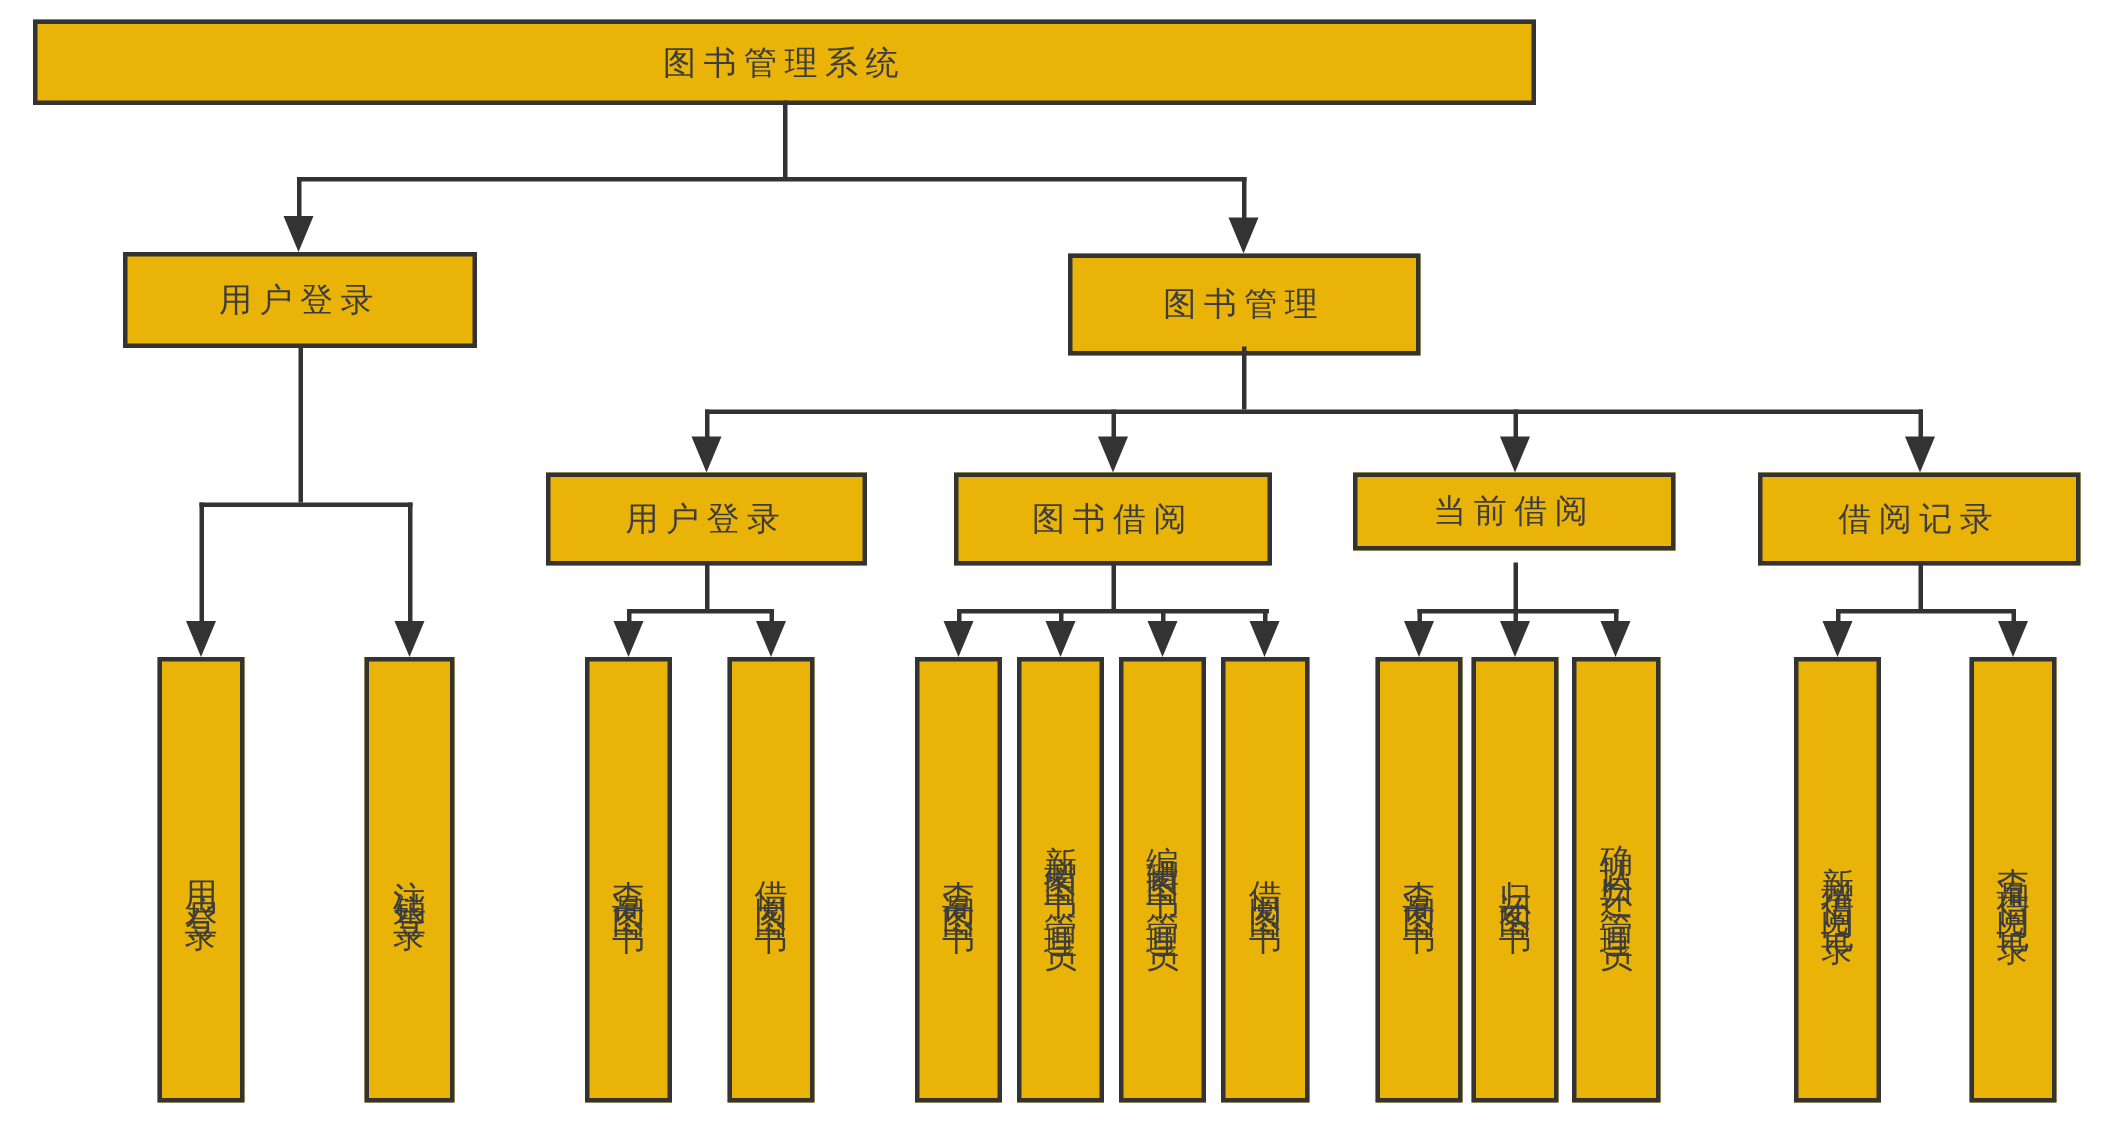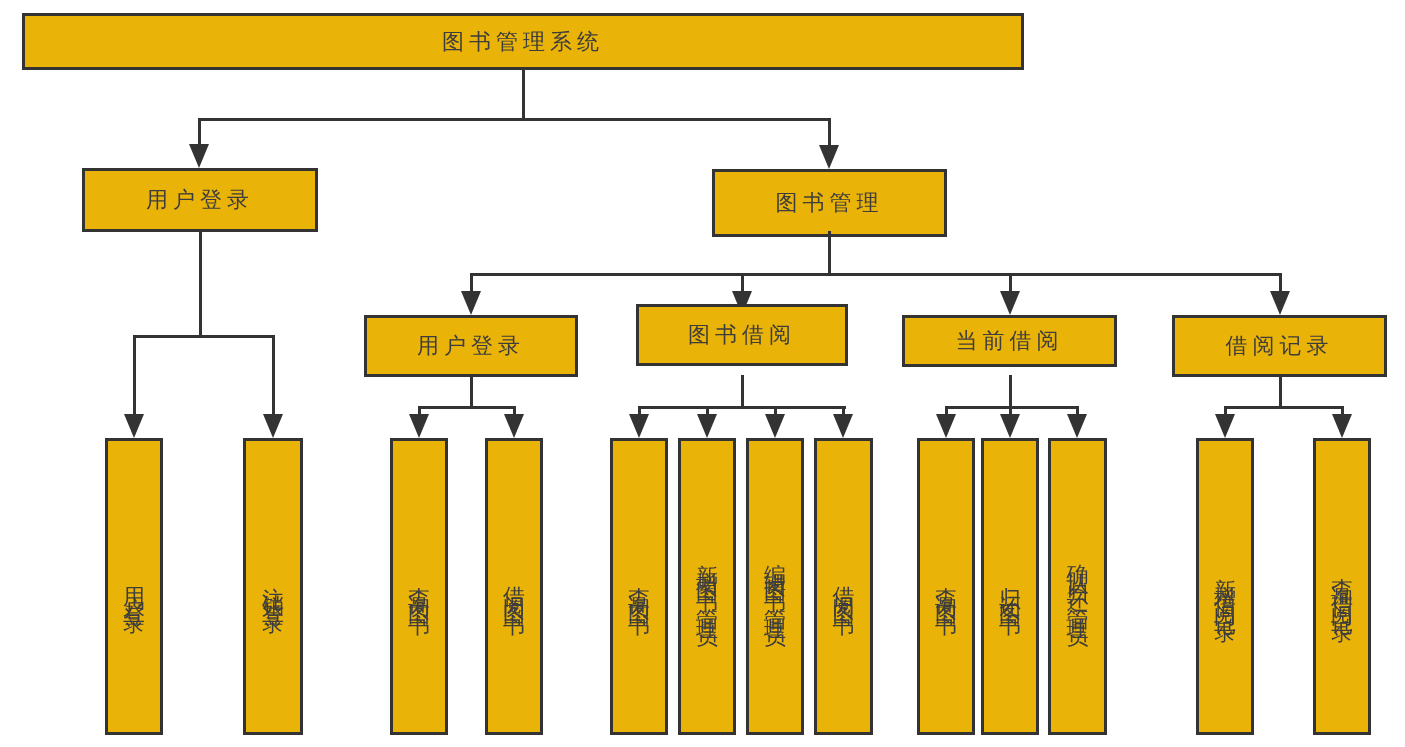--- a/index.html
+++ b/index.html
@@ -92,21 +92,21 @@
   <div class="v" style="left:740.5px; top:273px; height:22px;"></div>
   <div class="arr" style="left:732px; top:291px;"></div>
   <div class="v" style="left:1008.5px; top:273px; height:22px;"></div>
   <div class="arr" style="left:1000px; top:291px;"></div>
   <div class="v" style="left:1278.5px; top:273px; height:22px;"></div>
   <div class="arr" style="left:1270px; top:291px;"></div>
 
   <div class="box hbox" style="left:364px; top:315px; width:214px; height:62px;">
     <span>用户登录</span>
   </div>
-  <div class="box hbox" style="left:636px; top:304px; width:212px; height:62px;">
+  <div class="box hbox" style="left:636px; top:315px; width:212px; height:62px;">
     <span>图书借阅</span>
   </div>
   <div class="box hbox" style="left:902px; top:315px; width:215px; height:52px;">
     <span>当前借阅</span>
   </div>
   <div class="box hbox" style="left:1172px; top:315px; width:215px; height:62px;">
     <span>借阅记录</span>
   </div>
 
   <div class="v" style="left:469.5px; top:375px; height:31px;"></div>

